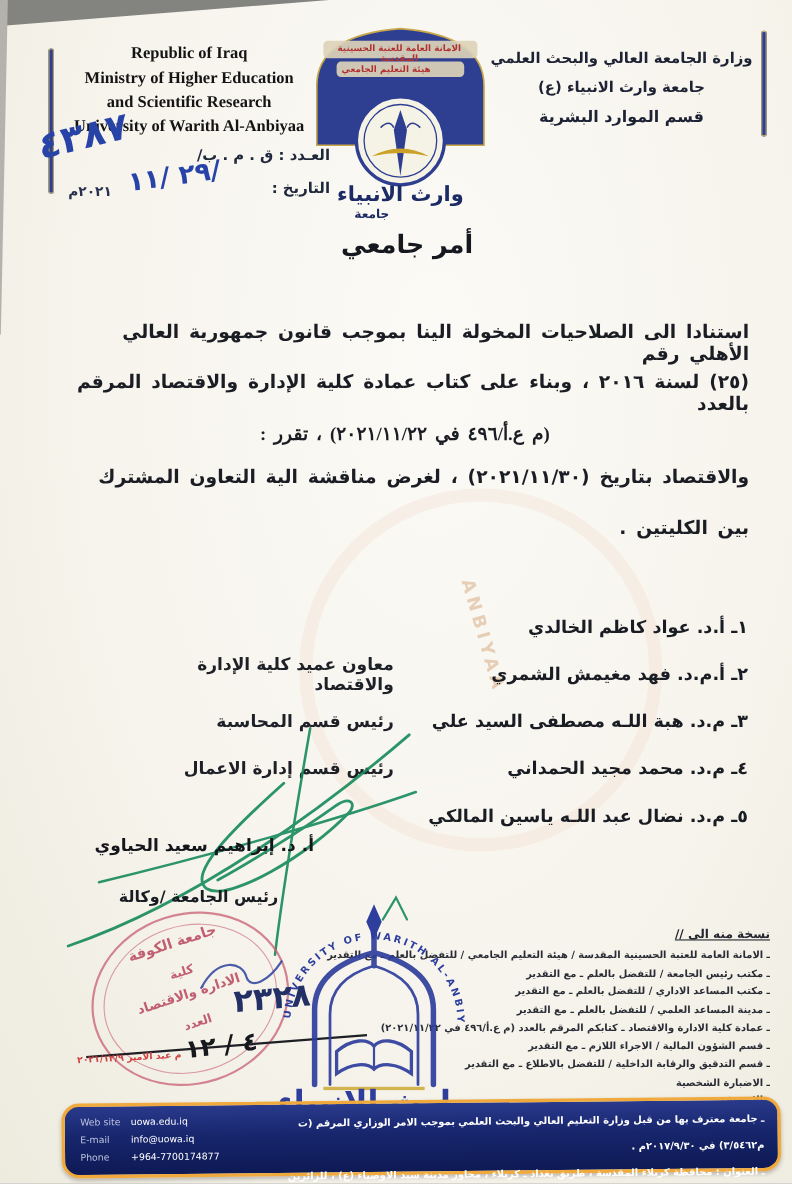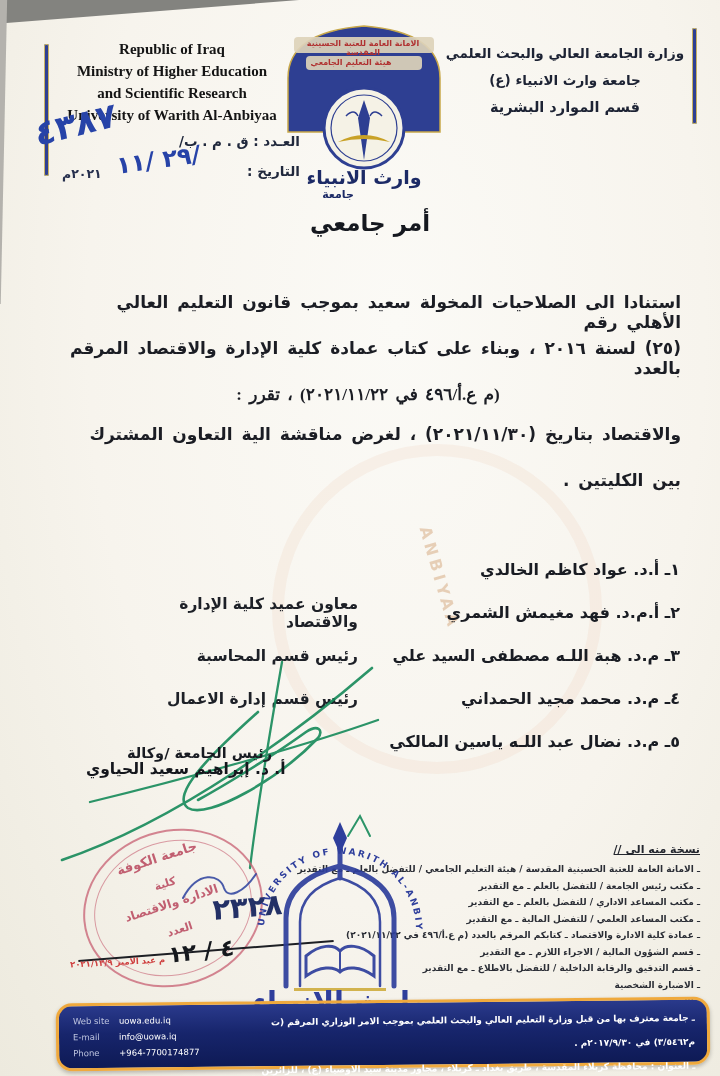--- a/index.html
+++ b/index.html
@@ -54,21 +54,21 @@
 
   
   .delegates{position:absolute;left:130px;top:548px;width:550px;direction:rtl;}
   .delegate-row{display:flex;justify-content:space-between;align-items:center;height:43px;}
   .delegate-row .nm{width:300px;text-align:right;font-size:16px;font-weight:bold;color:#191c23;}
   .delegate-row .pos{width:228px;text-align:right;font-size:15.5px;font-weight:bold;color:#1d2027;}
 
   
   .sig-svg{position:absolute;left:50px;top:660px;}
   .sig-name{position:absolute;left:86px;top:760px;direction:rtl;font-size:15.5px;font-weight:bold;color:#14161c;}
-  .sig-title{position:absolute;left:108px;top:745px;direction:rtl;font-size:14.5px;font-weight:bold;color:#181b22;margin-left:19px;}
+  .sig-title{position:absolute;left:108px;top:808px;direction:rtl;font-size:14.5px;font-weight:bold;color:#181b22;}
 
   
   .wm-ring{position:absolute;left:272px;top:444px;width:306px;height:306px;border-radius:50%;
            border:12px solid rgba(228,178,148,0.13);}
   .wm-text{position:absolute;left:434px;top:524px;font-size:16px;letter-spacing:4px;font-weight:bold;
            color:rgba(205,150,100,0.42);transform:rotate(74deg);transform-origin:left top;}
 
   
   .kufa{position:absolute;left:82px;top:830px;width:178px;height:152px;transform:rotate(-18deg);
         border:2.5px solid rgba(199,95,114,0.75);border-radius:50%;}
@@ -157,21 +157,21 @@
     <span class="calli">وارث الانبياء</span>
     <span class="calli-sub">جامعة</span>
   </div>
 
   <div class="doc-title">أمر جامعي</div>
 
   <div class="wm-ring"></div>
   <div class="wm-text">ANBIYAA</div>
 
   <div class="para para1">
-    <span class="line">استنادا الى الصلاحيات المخولة سعيد بموجب قانون التعليم العالي الأهلي رقم</span>
+    <span class="line">استنادا الى الصلاحيات المخولة الينا بموجب قانون جمهورية العالي الأهلي رقم</span>
     <span class="line">(٢٥) لسنة ٢٠١٦ ، وبناء على كتاب عمادة كلية الإدارة والاقتصاد المرقم بالعدد</span>
     <span class="line align-left">(م ع.أ/٤٩٦ في ٢٠٢١/١١/٢٢) ، تقرر :</span>
   </div>
   <div class="para para2">
     <span class="line">والاقتصاد بتاريخ (٢٠٢١/١١/٣٠) ، لغرض مناقشة الية التعاون المشترك</span>
     <span class="line">بين الكليتين .</span>
   </div>
 
   <div class="delegates">
     <div class="delegate-row">
@@ -238,21 +238,21 @@
     <polygon points="94,4 101,20 94,36 87,20" fill="#2e3e9c"></polygon>
     <rect x="48" y="170" width="92" height="3" fill="#c9a227" opacity="0.8"></rect>
     <text class="seal-calli" x="94" y="194" text-anchor="middle">وارث الانبياء</text>
   </svg>
 
   <div class="dist">
     <div class="head">نسخة منه الى //</div>
     <div class="item">ـ الامانة العامة للعتبة الحسينية المقدسة / هيئة التعليم الجامعي / للتفضل بالعلم ـ مع التقدير</div>
     <div class="item">ـ مكتب رئيس الجامعة / للتفضل بالعلم ـ مع التقدير</div>
     <div class="item">ـ مكتب المساعد الاداري / للتفضل بالعلم ـ مع التقدير</div>
-    <div class="item">ـ مكتب المساعد العلمي / للتفضل المالية ـ مع التقدير</div>
+    <div class="item">ـ مدينة المساعد العلمي / للتفضل بالعلم ـ مع التقدير</div>
     <div class="item">ـ عمادة كلية الادارة والاقتصاد ـ كتابكم المرقم بالعدد (م ع.أ/٤٩٦ في ٢٠٢١/١١/٢٢)</div>
     <div class="item">ـ قسم الشؤون المالية / الاجراء اللازم ـ مع التقدير</div>
     <div class="item">ـ قسم التدقيق والرقابة الداخلية / للتفضل بالاطلاع ـ مع التقدير</div>
     <div class="item">ـ الاضبارة الشخصية</div>
     <div class="item">ـ الارشيف</div>
   </div>
 
   <div class="footer">
     <div class="f-left">
       <div class="f-row">

